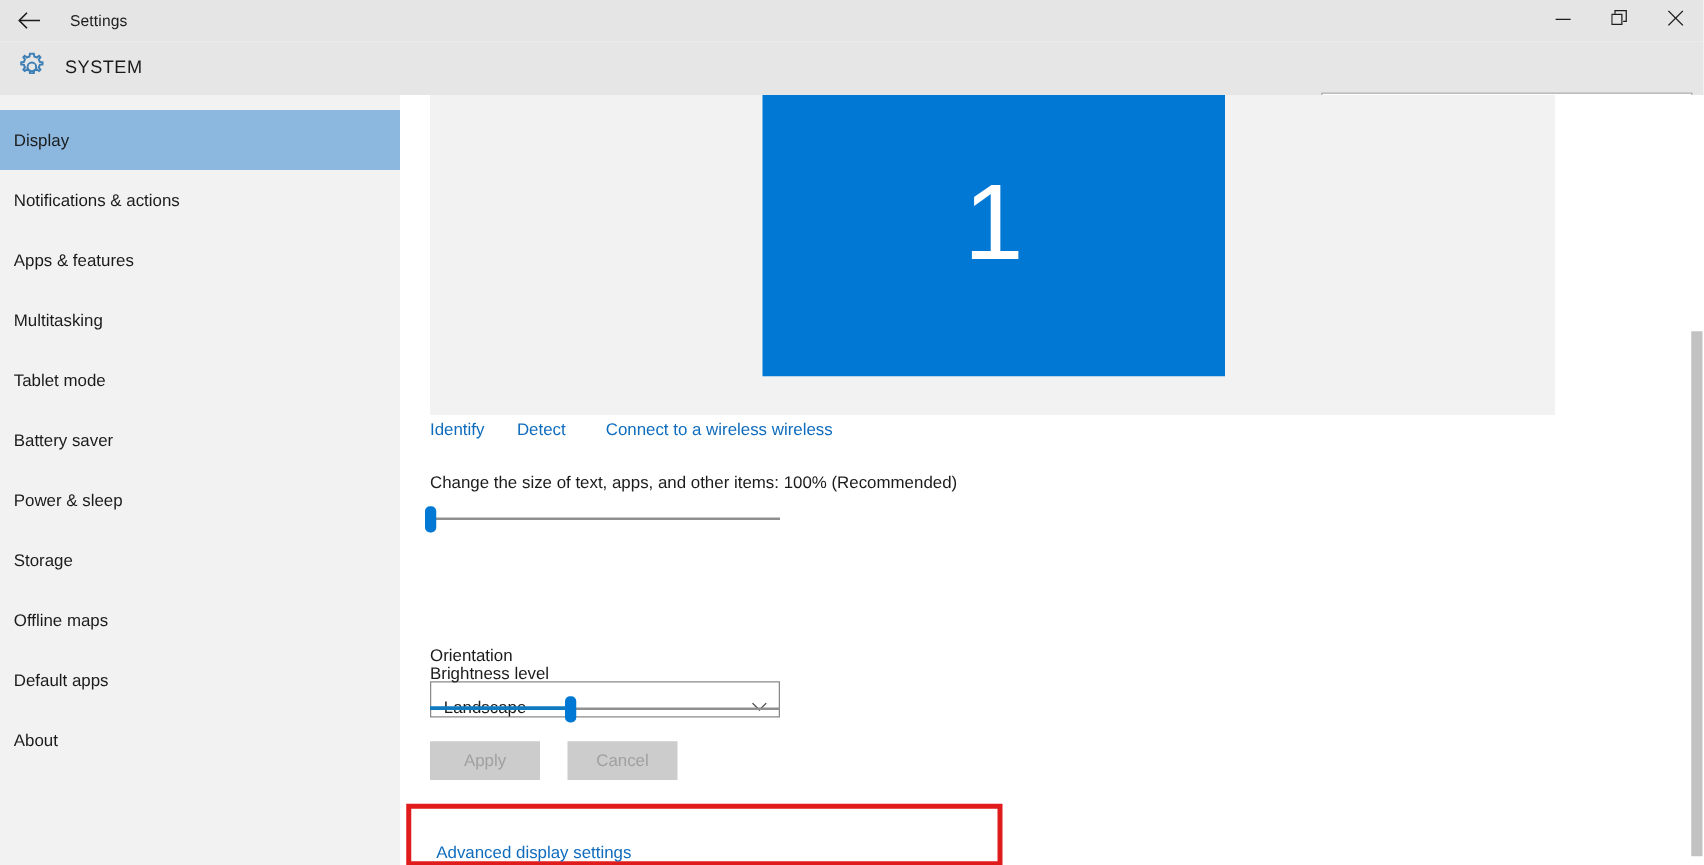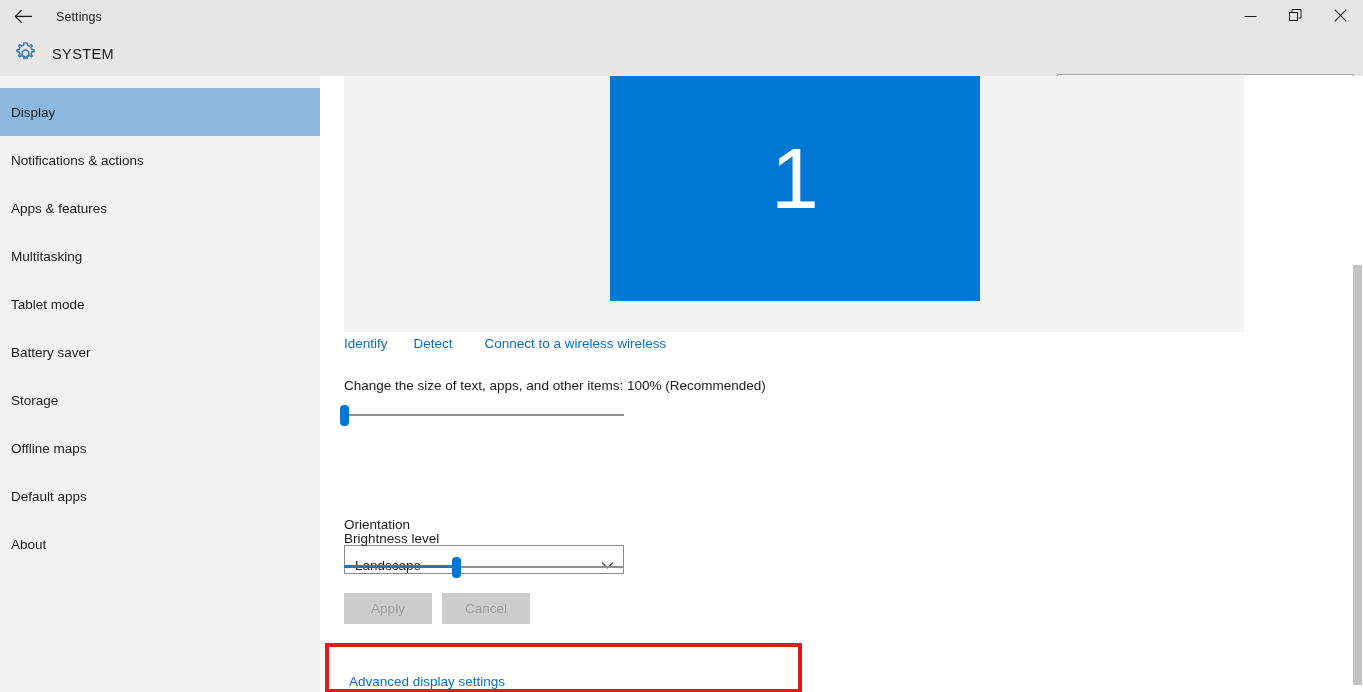--- a/index.html
+++ b/index.html
@@ -239,21 +239,21 @@
     position: absolute;
     left: 24px; top: 455px;
     font-size: 13.5px;
     color: #1b1b1b;
   }
 
   .btn-row {
     position: absolute;
     left: 24px; top: 517px;
     display: flex;
-    gap: 10px;
+    gap: 22px;
   }
   .btn {
     width: 88px; height: 31px;
     background: #cccccc;
     border: 0;
     color: #a0a0a0;
     font-family: "Liberation Sans", sans-serif;
     font-size: 13.5px;
     cursor: default;
     display: flex;
@@ -375,20 +375,23 @@
     <div class="nav-item">
       <span>Multitasking</span>
     </div>
     <div class="nav-item">
       <span>Tablet mode</span>
     </div>
     <div class="nav-item">
       <span>Battery saver</span>
     </div>
     <div class="nav-item">
+      <span>Power &amp; sleep</span>
+    </div>
+    <div class="nav-item">
       <span>Storage</span>
     </div>
     <div class="nav-item">
       <span>Offline maps</span>
     </div>
     <div class="nav-item">
       <span>Default apps</span>
     </div>
     <div class="nav-item">
       <span>About</span>

